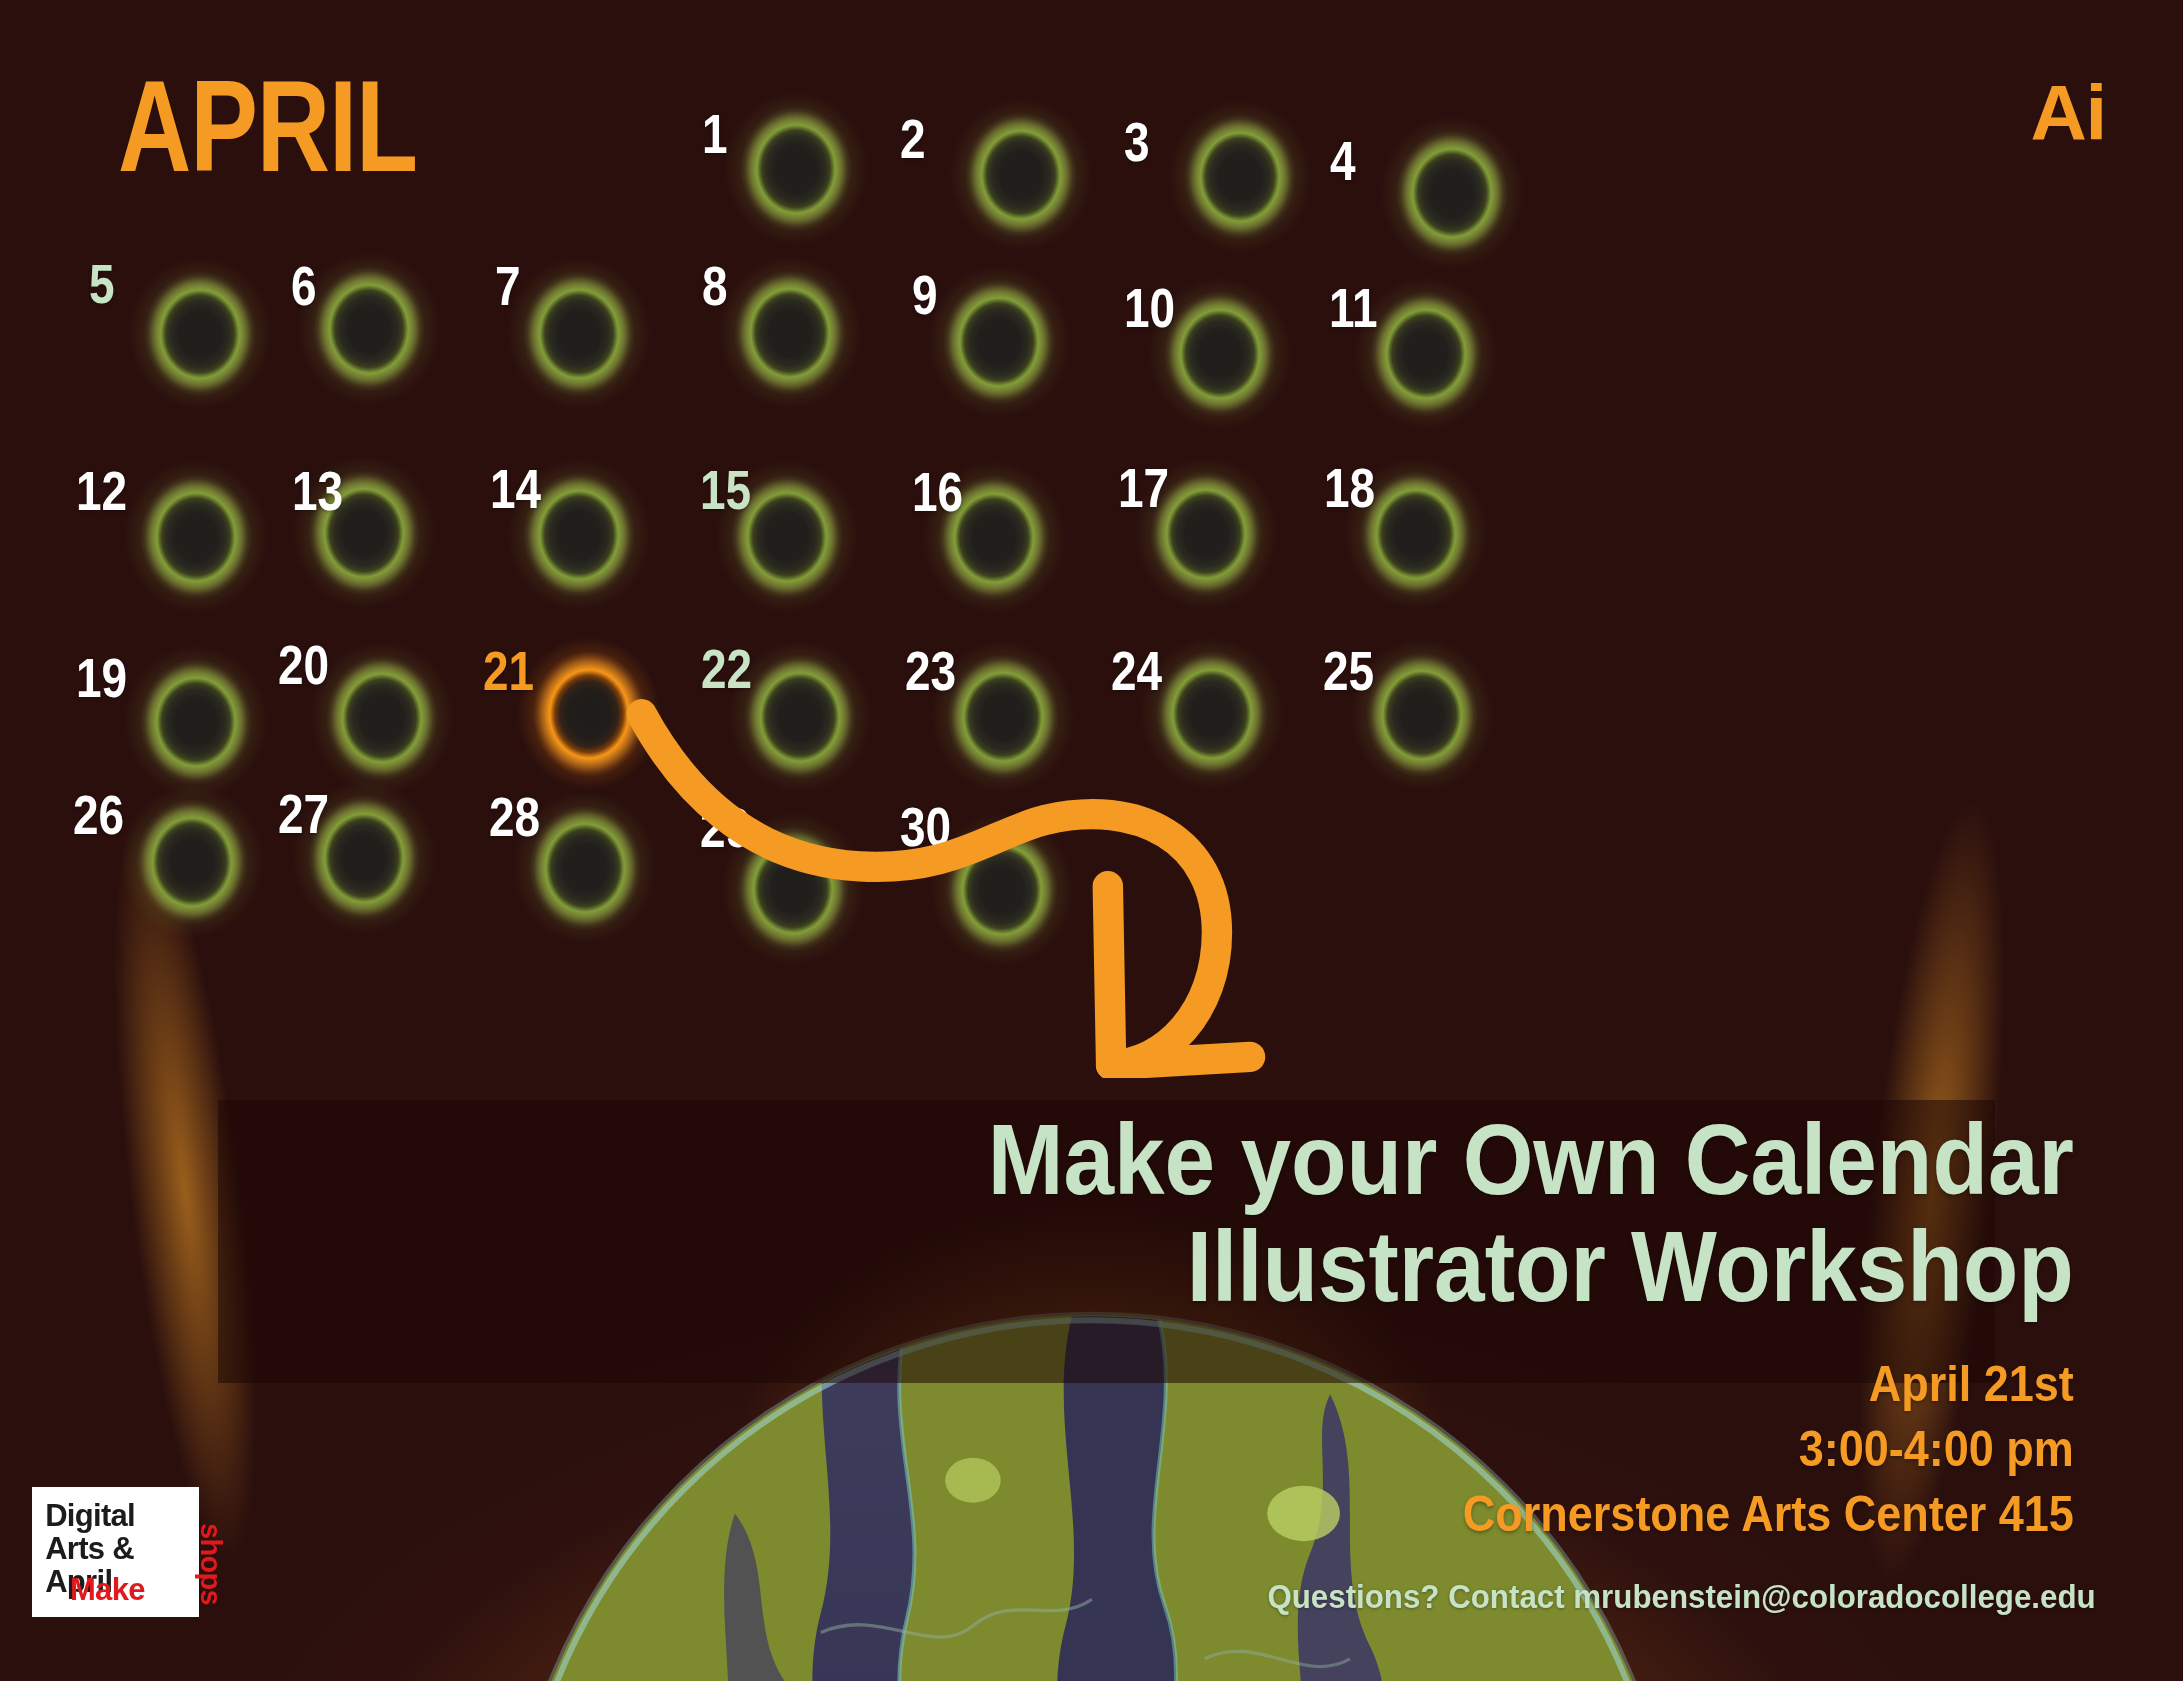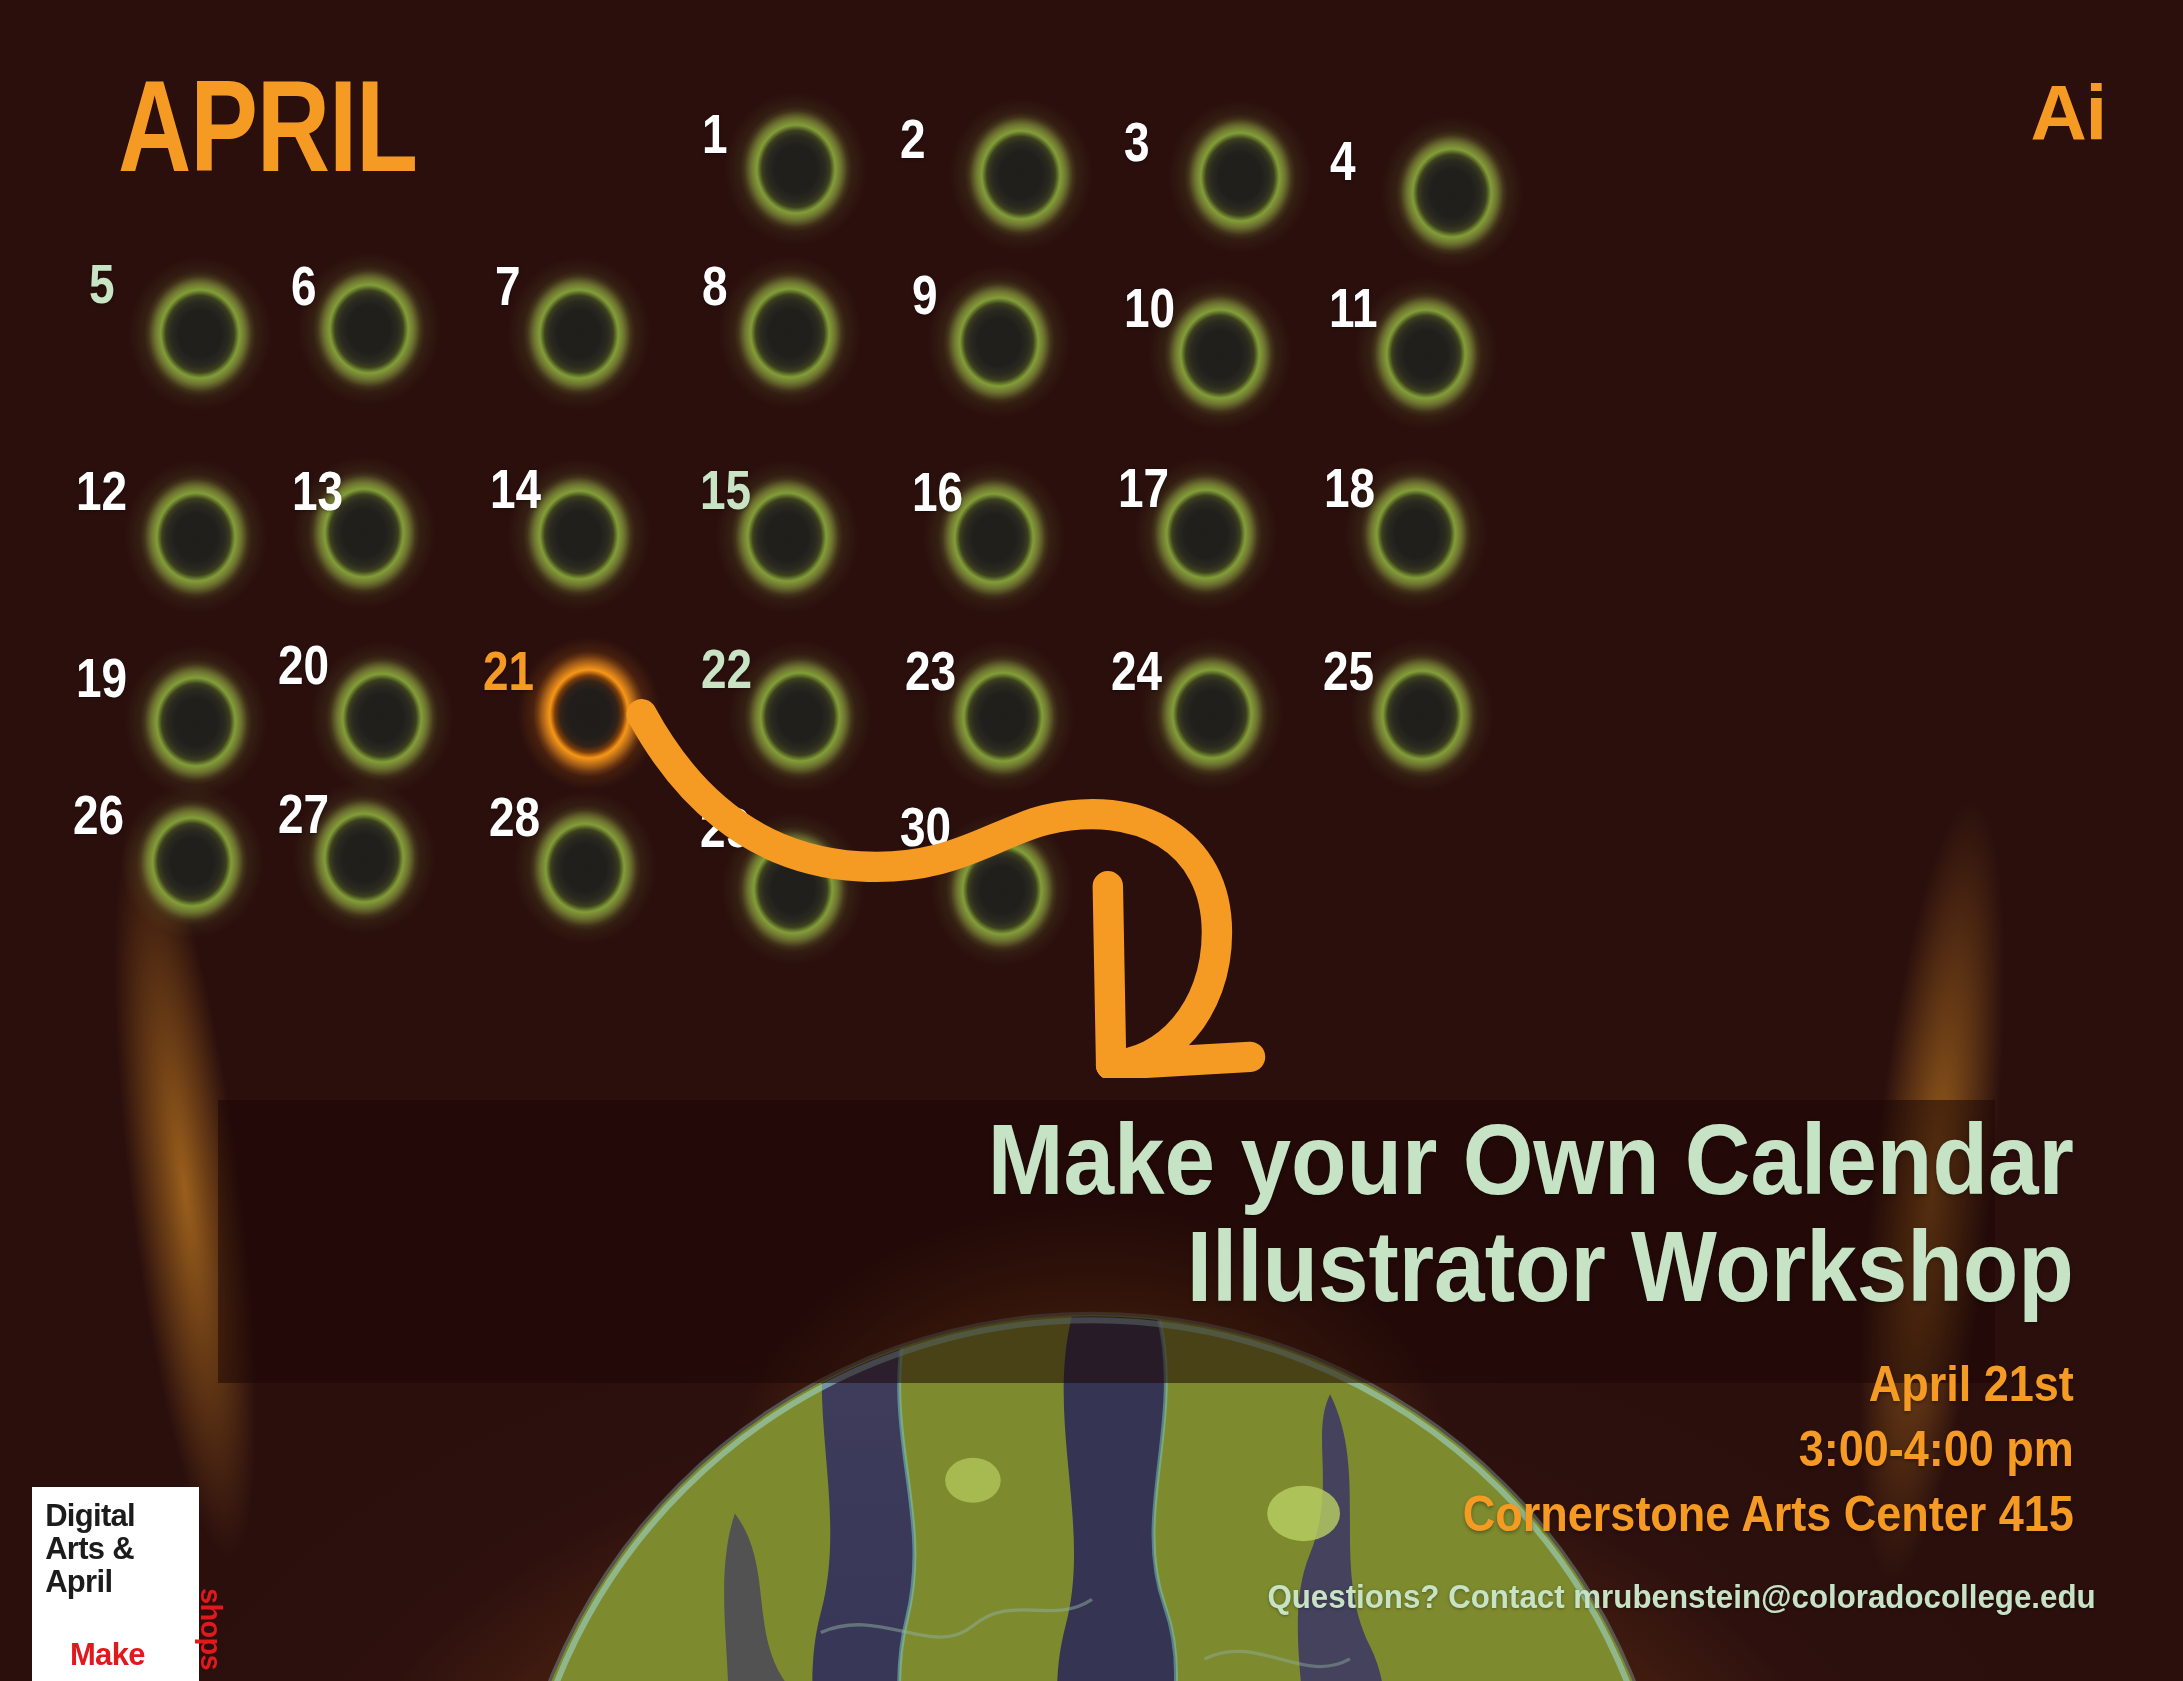--- a/index.html
+++ b/index.html
@@ -171,21 +171,21 @@
     color:#c7e3c5;
     font-size:34px; line-height:1;
     font-weight:bold;
     transform:scaleX(.92);
     text-shadow:0 1.3px 3.3px rgba(0,0,0,.35);
   }
 
   
   .dam-logo{
     position:absolute; left:32px; top:1487px;
-    width:167px; height:195px;
+    width:167px; height:130px;
     background:#ffffff;
     padding:13.2px 10.6px 8px 13.2px;
   }
   .dam-lines{
     font-size:31px; line-height:1.06;
     font-weight:bold; color:#1c1c1c;
     letter-spacing:-0.7px;
   }
   .dam-lines span{display:block;}
   .dam-work{

